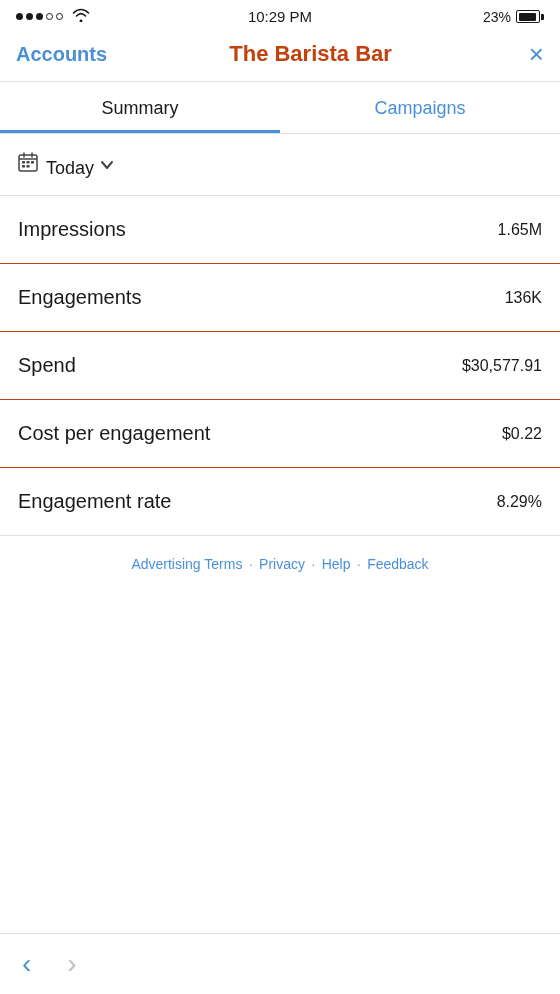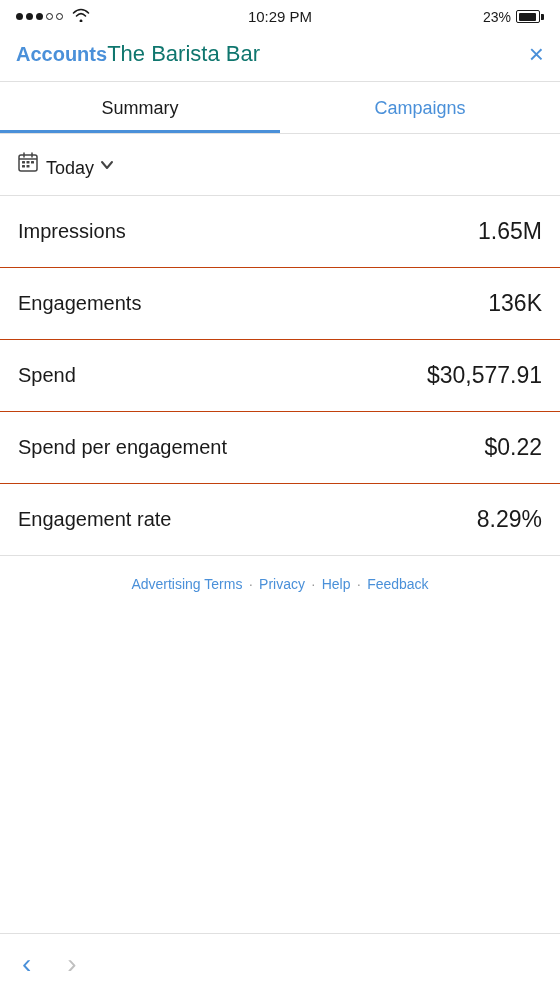--- a/index.html
+++ b/index.html
@@ -101,24 +101,24 @@
     }
     .accounts-link {
       color: #4a90d9;
       font-size: 20px;
       font-weight: 700;
       text-decoration: none;
       min-width: 90px;
     }
     .header-title {
       flex: 1;
-      text-align: left;
+      text-align: center;
       font-size: 22px;
-      font-weight: 400;
-      color: #0f766e;
+      font-weight: 700;
+      color: #c2410c;
     }
     .close-btn {
       color: #4a90d9;
       font-size: 26px;
       font-weight: 300;
       cursor: pointer;
       min-width: 30px;
       text-align: right;
       line-height: 1;
     }
@@ -190,21 +190,21 @@
     }
     .metric-row:last-child {
       border-bottom: none;
     }
     .metric-label {
       font-size: 20px;
       color: #1a1a1a;
       font-weight: 300;
     }
     .metric-value {
-      font-size: 23px;
+      font-size: 16px;
       color: #1a1a1a;
       font-weight: 300;
     }
 
     
     .footer-links {
       display: flex;
       justify-content: center;
       align-items: center;
       padding: 20px 16px;
@@ -331,21 +331,21 @@
   </div>
   <div class="metric-row">
     <span class="metric-label">Engagements</span>
     <span class="metric-value">136K</span>
   </div>
   <div class="metric-row">
     <span class="metric-label">Spend</span>
     <span class="metric-value">$30,577.91</span>
   </div>
   <div class="metric-row">
-    <span class="metric-label">Spend per engagement</span>
+    <span class="metric-label">Cost per engagement</span>
     <span class="metric-value">$0.22</span>
   </div>
   <div class="metric-row">
     <span class="metric-label">Engagement rate</span>
     <span class="metric-value">8.29%</span>
   </div>
 </div>
 
 <div class="footer-links">
   <a class="footer-link">Advertising Terms</a>

